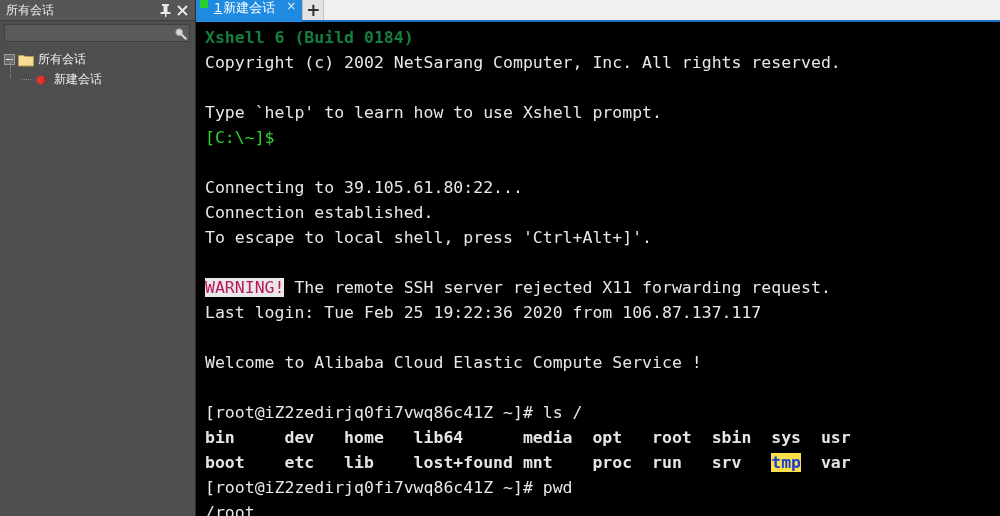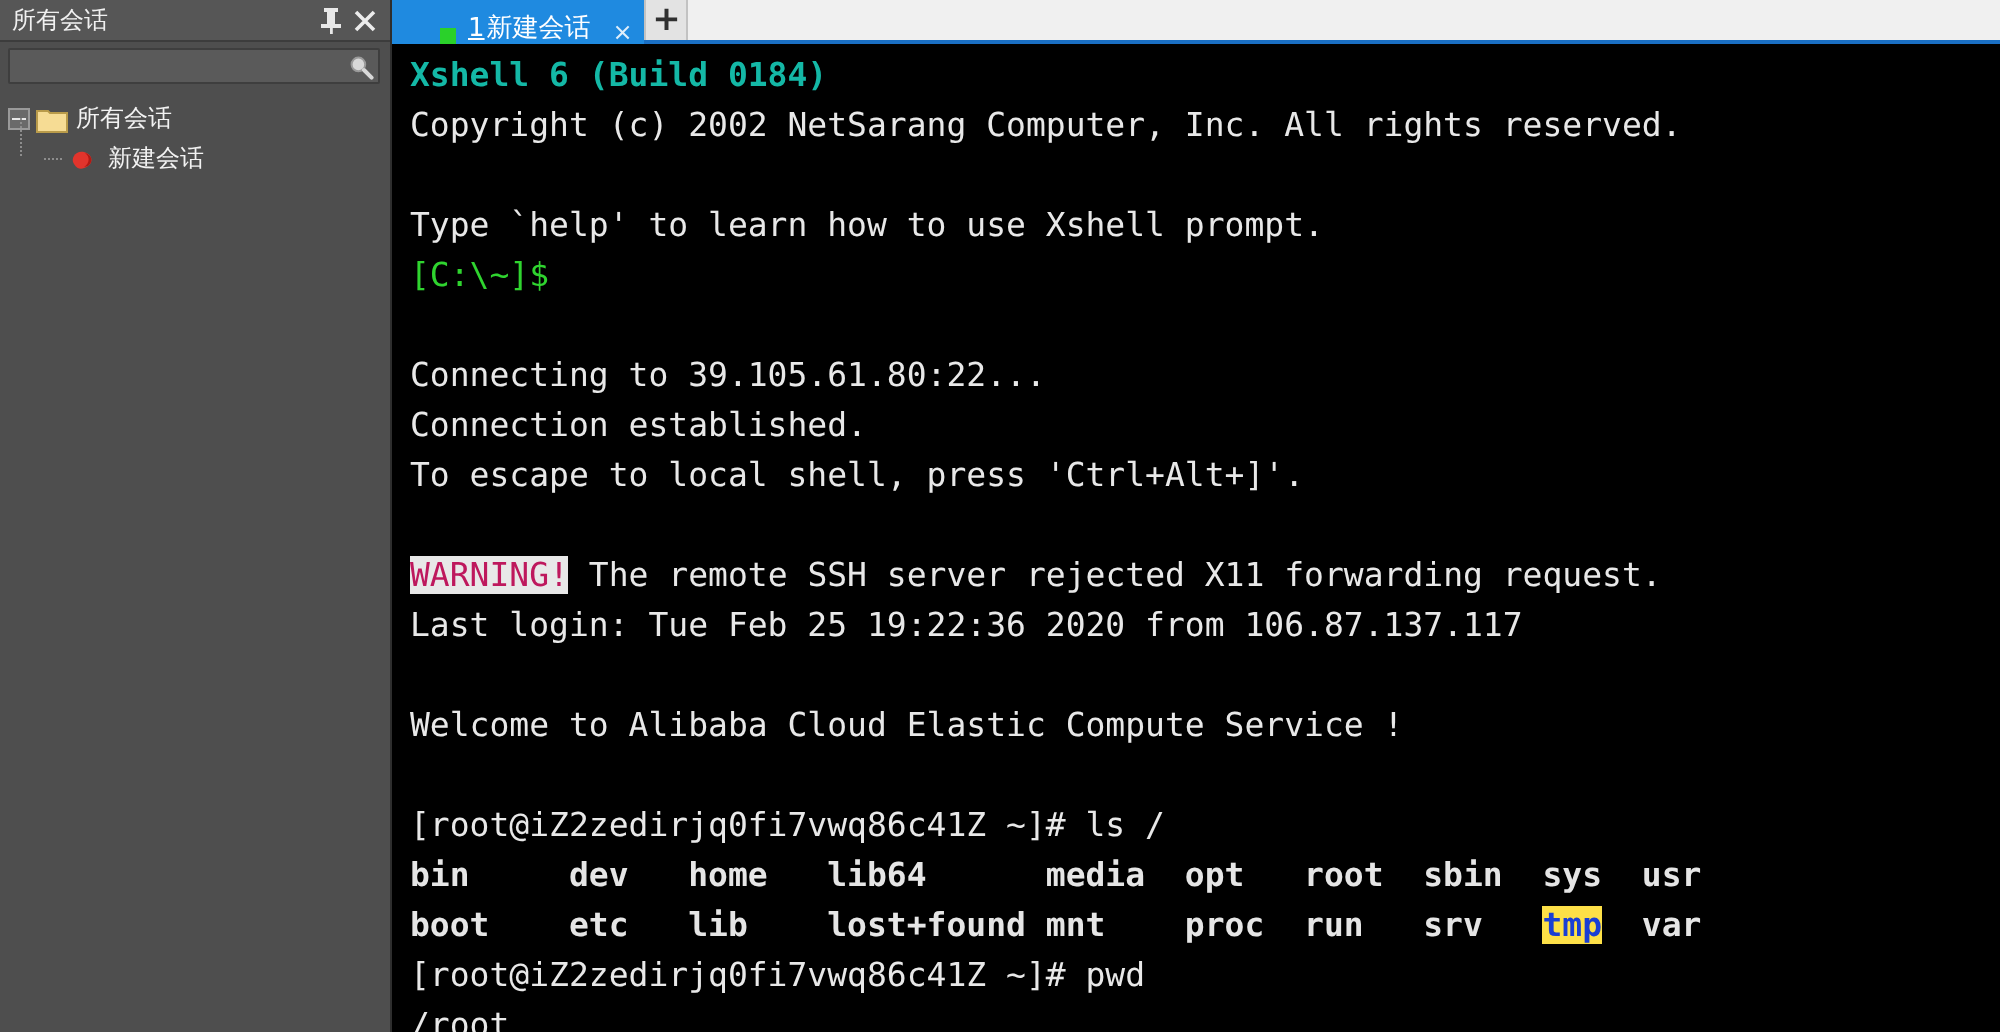--- a/index.html
+++ b/index.html
@@ -163,24 +163,24 @@
     flex: 0 0 22px;
     background: #f0f0f0;
     display: flex;
     align-items: stretch;
     box-sizing: border-box;
     border-bottom: 2px solid #1a6fc4;
     position: relative;
   }
   .tab {
     display: flex;
-    align-items: flex-end;
+    align-items: flex-start;
     background: #1f8ae0;
     color: #ffffff;
-    padding: 0 5px 0 24px;
+    padding: 0 5px 0 4px;
     box-sizing: border-box;
     cursor: pointer;
     height: 22px;
   }
   .tab .status-dot {
     width: 8px; height: 8px;
     background: #2ad12a;
     margin-right: 6px;
     flex: 0 0 8px;
   }
@@ -234,21 +234,21 @@
     box-sizing: border-box;
     font-family: "DejaVu Sans Mono", "Liberation Mono", monospace;
     font-size: 16.5px;
     line-height: 25px;
     color: #e8e8e8;
     letter-spacing: 0px;
     white-space: pre;
   }
   .tline { white-space: pre; height: 25px; }
   .blank { height: 25px; }
-  .bold-white { color: #14b8a6; font-weight: bold; }
+  .bold-white { color: #15803d; font-weight: bold; }
   .green { color: #2fd42f; }
   .cyan-b { color: #e5e5e5; font-weight: bold; }
   .inv { background: #e8e8e8; color: #be185d; }
   .tmp-hl { background: #fde047; color: #1a3fd4; font-weight: bold; }
 </style>
 </head>
 <body>
 
 <div id="app">
 

